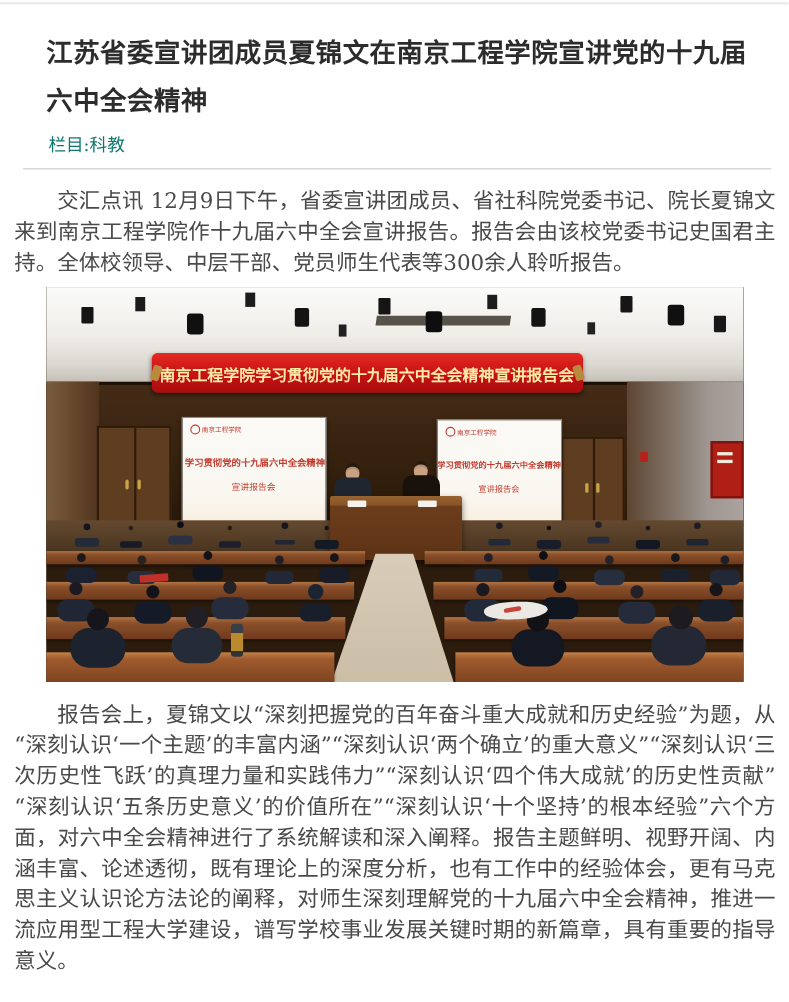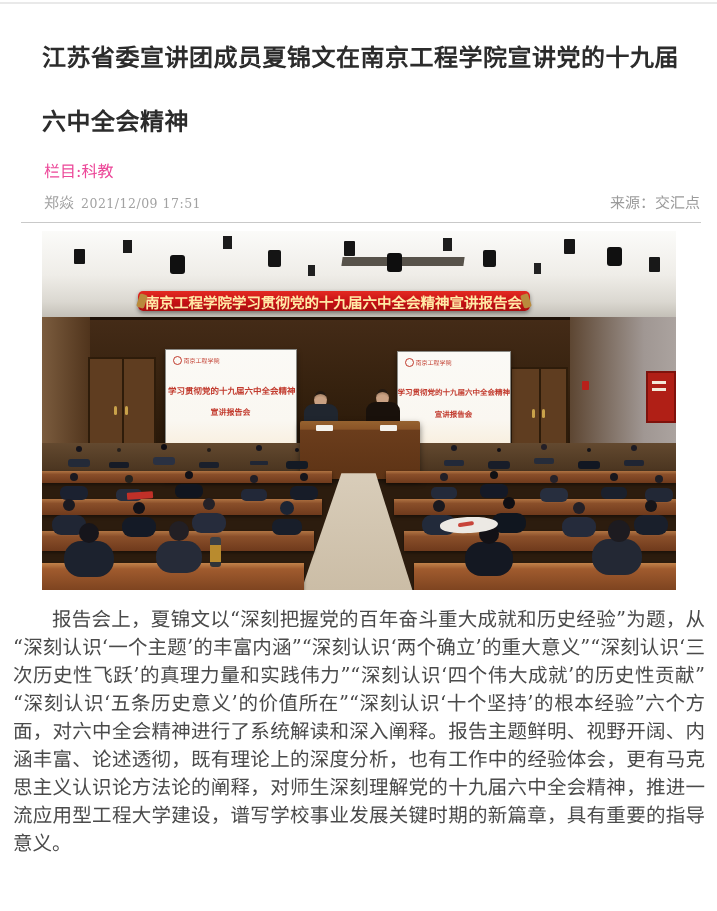--- a/index.html
+++ b/index.html
@@ -1,22 +1,22 @@
 <!DOCTYPE html>
 <html lang="zh-CN"><head>
 <meta charset="utf-8">
 <style>
   html,body{margin:0;padding:0;background:#ffffff;}
   body{width:717px;height:911px;overflow:hidden;font-family:"DejaVu Serif","Liberation Serif",serif;}
   .page{width:717px;background:#fff;}
 
   .top-rule{height:2px;background:#e9e9e9;margin-top:2px;}
 
-  .title{margin:22px 36px 0 42px;font-size:24px;line-height:64px;font-weight:bold;color:#2c2c2c;letter-spacing:.5px;}
-  .category{margin:7px 42px 0 44px;font-size:16px;line-height:22px;color:#ec4899;}
+  .title{margin:22px 36px 0 42px;font-size:24px;line-height:44px;font-weight:bold;color:#2c2c2c;letter-spacing:.5px;}
+  .category{margin:7px 42px 0 44px;font-size:16px;line-height:22px;color:#0f766e;}
   .meta-row{margin:8px 17px 0 44px;display:flex;justify-content:space-between;align-items:baseline;color:#a2a2a2;}
   .meta-left .author{font-size:15px;}
   .meta-left .published{font-size:12.5px;margin-left:7px;letter-spacing:.5px;}
   .source{font-size:15px;color:#9b9b9b;}
   .divider{margin:10px 16px 0 21px;border:none;border-top:1px solid #c9c9c9;height:0;}
 
   .body-para{margin:16px 12px 0 13px;font-size:19.5px;line-height:28px;color:#4a4a4a;text-align:justify;text-indent:2em;}
   .body-para.first{margin-top:15px;}
 
   
@@ -37,35 +37,35 @@
   .ph-door{background:#5f3d20;border:2px solid #2e1c0a;}
   .ph-door i{position:absolute;left:50%;top:0;width:2px;height:100%;background:#2e1c0a;}
   .ph-door b{position:absolute;left:38%;top:46%;width:3px;height:9px;background:#c9a24a;border-radius:2px;}
   .ph-door b+b{left:56%;}
   .ph-door-left{left:46px;top:126px;width:64px;height:102px;}
   .ph-door-right{left:468px;top:136px;width:54px;height:88px;}
   .ph-alarm{left:540px;top:150px;width:7px;height:9px;background:#b8201a;border-radius:1px;}
   .ph-ext{left:604px;top:140px;width:26px;height:48px;background:#b01f16;border:2px solid #7e120c;}
   .ph-ext i{position:absolute;left:4px;top:8px;width:14px;height:3px;background:#f3e9d8;box-shadow:0 7px 0 0 #f3e9d8;}
 
-  .ph-banner{left:96px;top:60px;width:392px;height:20px;border-radius:5px;display:flex;align-items:center;justify-content:center;
+  .ph-banner{left:96px;top:60px;width:392px;height:36px;border-radius:5px;display:flex;align-items:center;justify-content:center;
     background:linear-gradient(180deg,#e42a22 0%,#c51114 55%,#a90d0f 100%);box-shadow:0 2px 4px rgba(0,0,0,.45);
     font-family:"Liberation Sans",sans-serif;}
   .ph-banner span{position:static;color:#ffe9a6;font-size:14.5px;font-weight:bold;white-space:nowrap;}
   .ph-banner .tie{left:-5px;top:10px;width:10px;height:14px;background:#b98a3c;border-radius:2px;transform:rotate(18deg);}
   .ph-banner .tie.r{left:auto;right:-5px;transform:rotate(-18deg);}
 
   .ph-screen{background:linear-gradient(180deg,#fbfaf6 0%,#faf7f1 55%,#f8eedd 78%,#f1dcc0 100%);border:1px solid #8a8a85;box-shadow:0 3px 5px rgba(0,0,0,.45);overflow:hidden;}
   .ph-screen-left{left:123px;top:118px;width:130px;height:128px;}
   .ph-screen-right{left:355px;top:120px;width:112px;height:122px;}
   .ph-screen .logo{left:7px;top:6px;display:flex;align-items:center;gap:2px;}
   .ph-screen .logo i{position:static;width:7px;height:7px;border:1.5px solid #c0392b;border-radius:50%;display:inline-block;}
   .ph-screen .logo span{position:static;font-size:6px;color:#c0392b;white-space:nowrap;}
   .ph-screen .l1{left:0;right:0;top:34px;text-align:right;color:#c23b2e;font-weight:bold;white-space:nowrap;}
-  .ph-screen .l2{left:0;right:0;top:56px;text-align:center;color:#c23b2e;font-weight:bold;}
+  .ph-screen .l2{left:0;right:0;top:56px;text-align:center;color:#c23b2e;font-weight:normal;}
   .ph-screen-left .l1{font-size:8.5px;}
   .ph-screen-left .l2{font-size:8px;}
   .ph-screen-right .l1{font-size:7.5px;}
   .ph-screen-right .l2{font-size:7.5px;}
   .ph-screen .art{left:0;right:0;bottom:0;height:52px;background:
     radial-gradient(ellipse 42px 30px at 16% 100%,rgba(228,150,80,.55),transparent 70%),
     radial-gradient(ellipse 60px 32px at 78% 100%,rgba(238,180,120,.45),transparent 70%),
     radial-gradient(ellipse 20px 26px at 38% 100%,rgba(205,110,60,.5),transparent 70%);}
 
   .ph-stage{left:0;top:212px;width:634px;height:32px;background:linear-gradient(180deg,#63492f,#47321e);}
@@ -123,29 +123,24 @@
 </head>
 <body>
 
 <div class="page">
   <div class="top-rule"></div>
 
   <h1 class="title">江苏省委宣讲团成员夏锦文在南京工程学院宣讲党的十九届六中全会精神</h1>
 
   <div class="category">栏目:科教</div>
 
-  <div class="meta-row">
-    <div class="meta-left">
-      <span class="author">郑焱</span><span class="published">2021/12/09 17:51</span>
-    </div>
-    <div class="source">来源：交汇点</div>
-  </div>
 
   <hr class="divider">
 
+  <p class="body-para first">交汇点讯 12月9日下午，省委宣讲团成员、省社科院党委书记、院长夏锦文来到南京工程学院作十九届六中全会宣讲报告。报告会由该校党委书记史国君主持。全体校领导、中层干部、党员师生代表等300余人聆听报告。</p>
 
   <figure class="photo">
     <div class="ph-ceiling"></div>
     <div class="ph-vent"></div>
     <div class="ph-lights"></div>
     <div class="ph-wall"></div>
     <div class="ph-side-left"></div>
     <div class="ph-side-right"></div>
     <div class="ph-door ph-door-left">
         <i></i>

